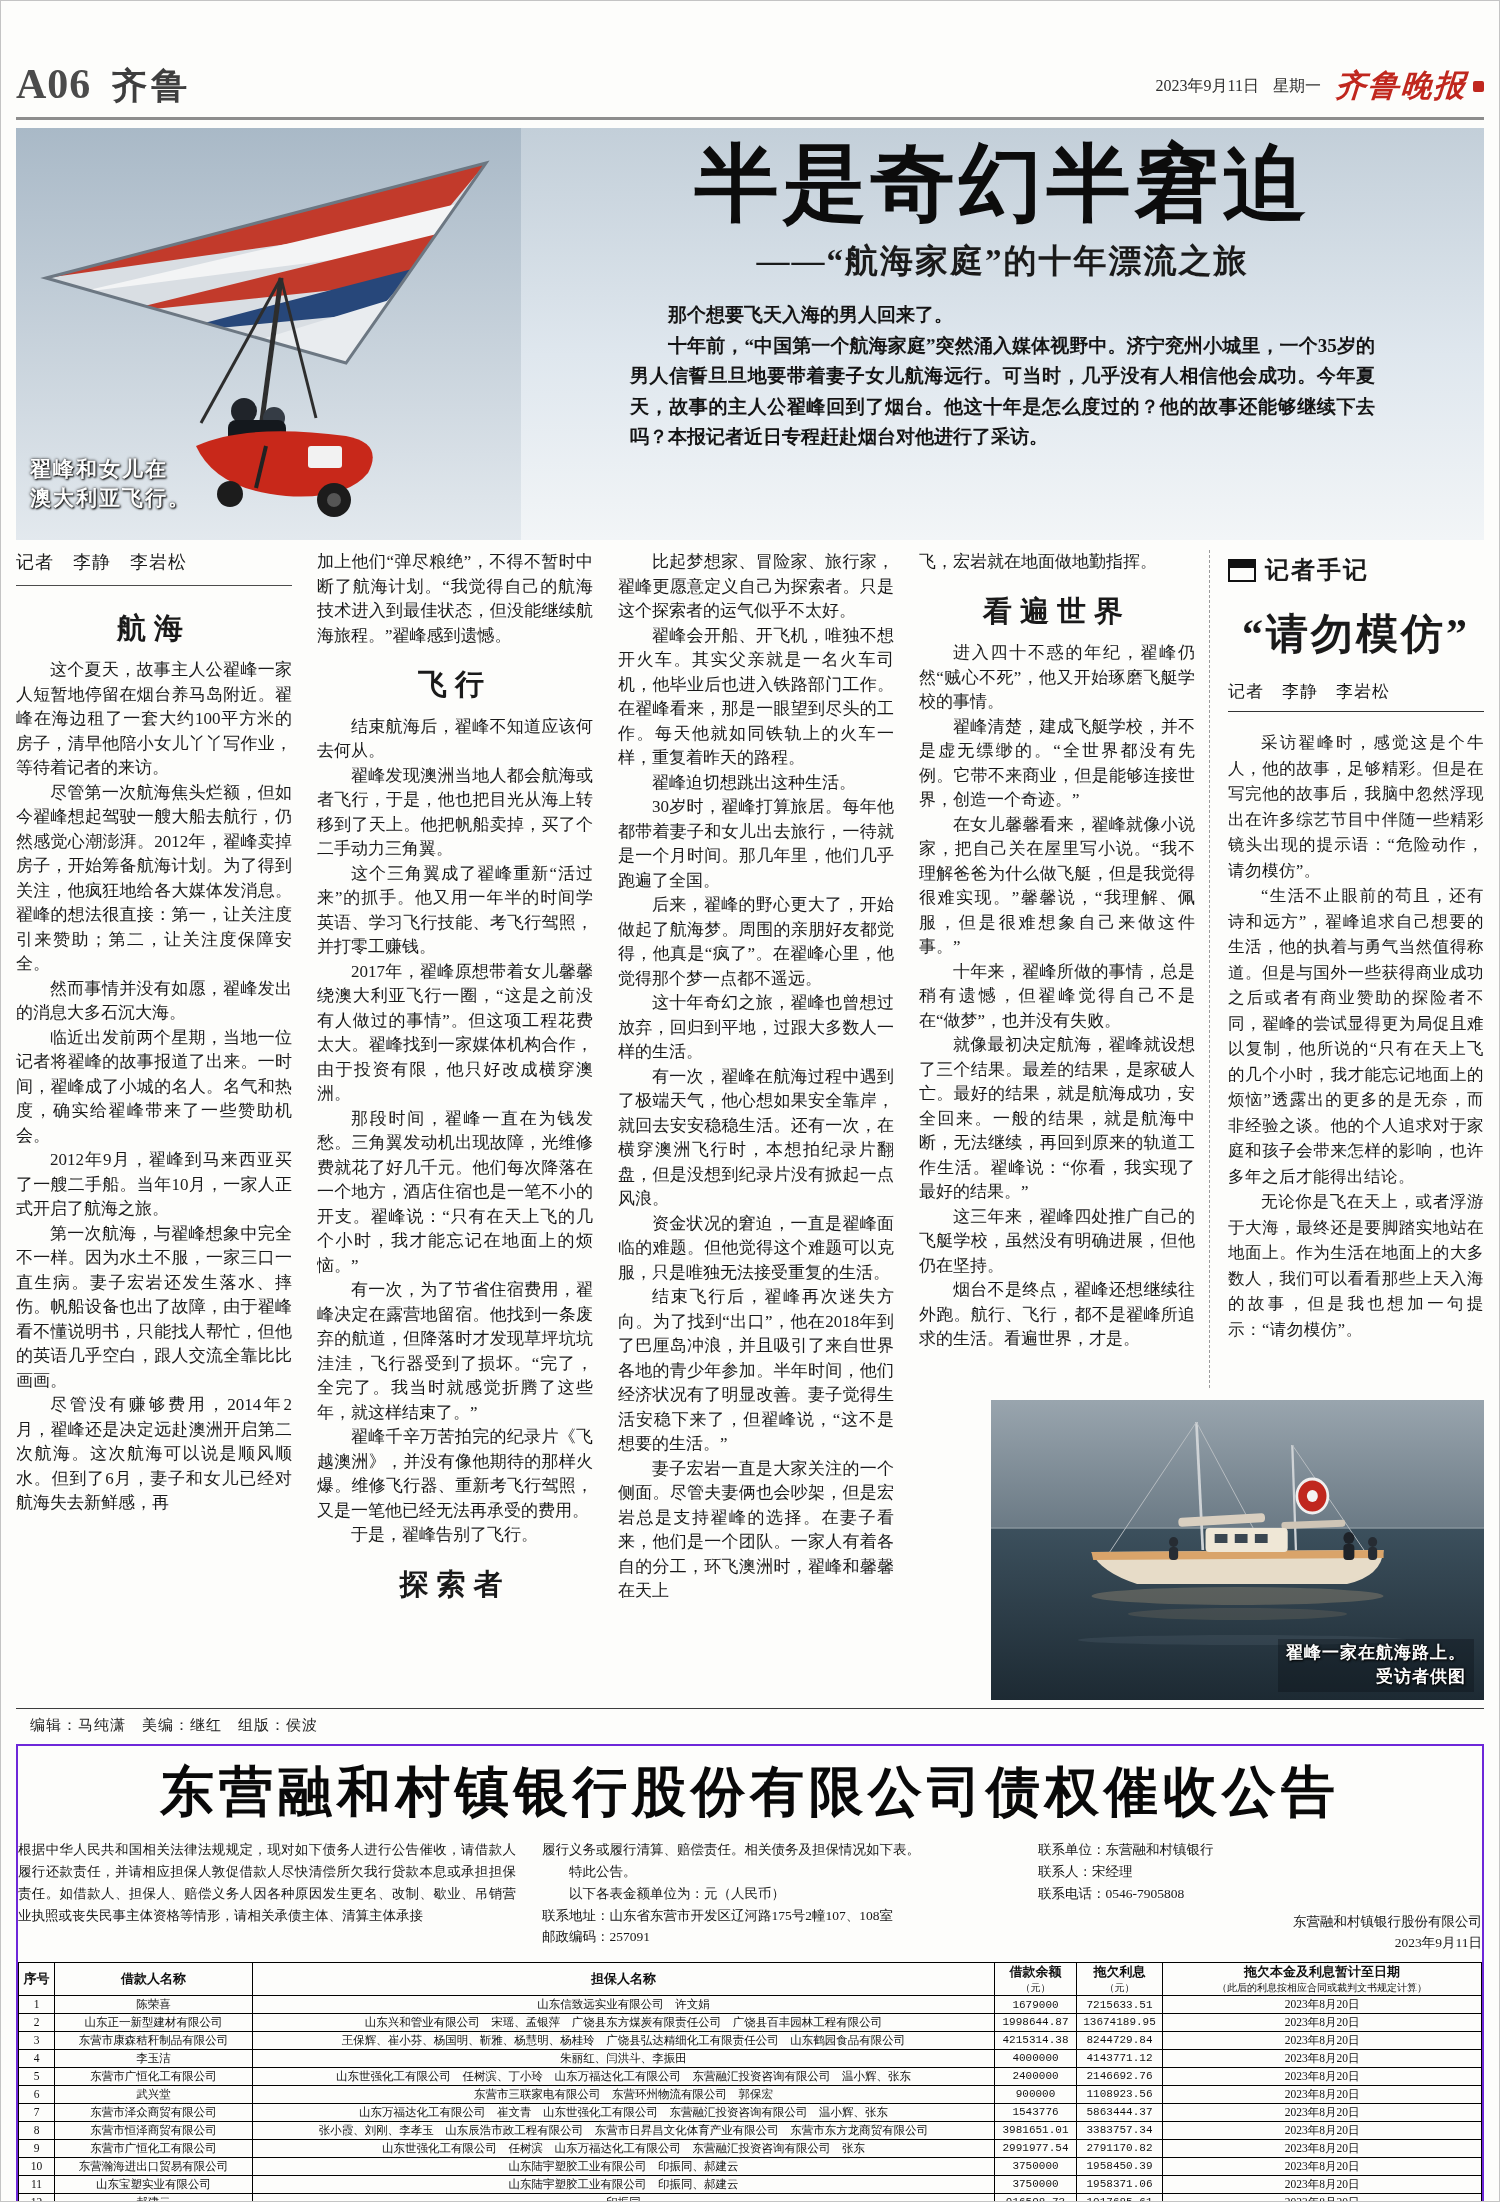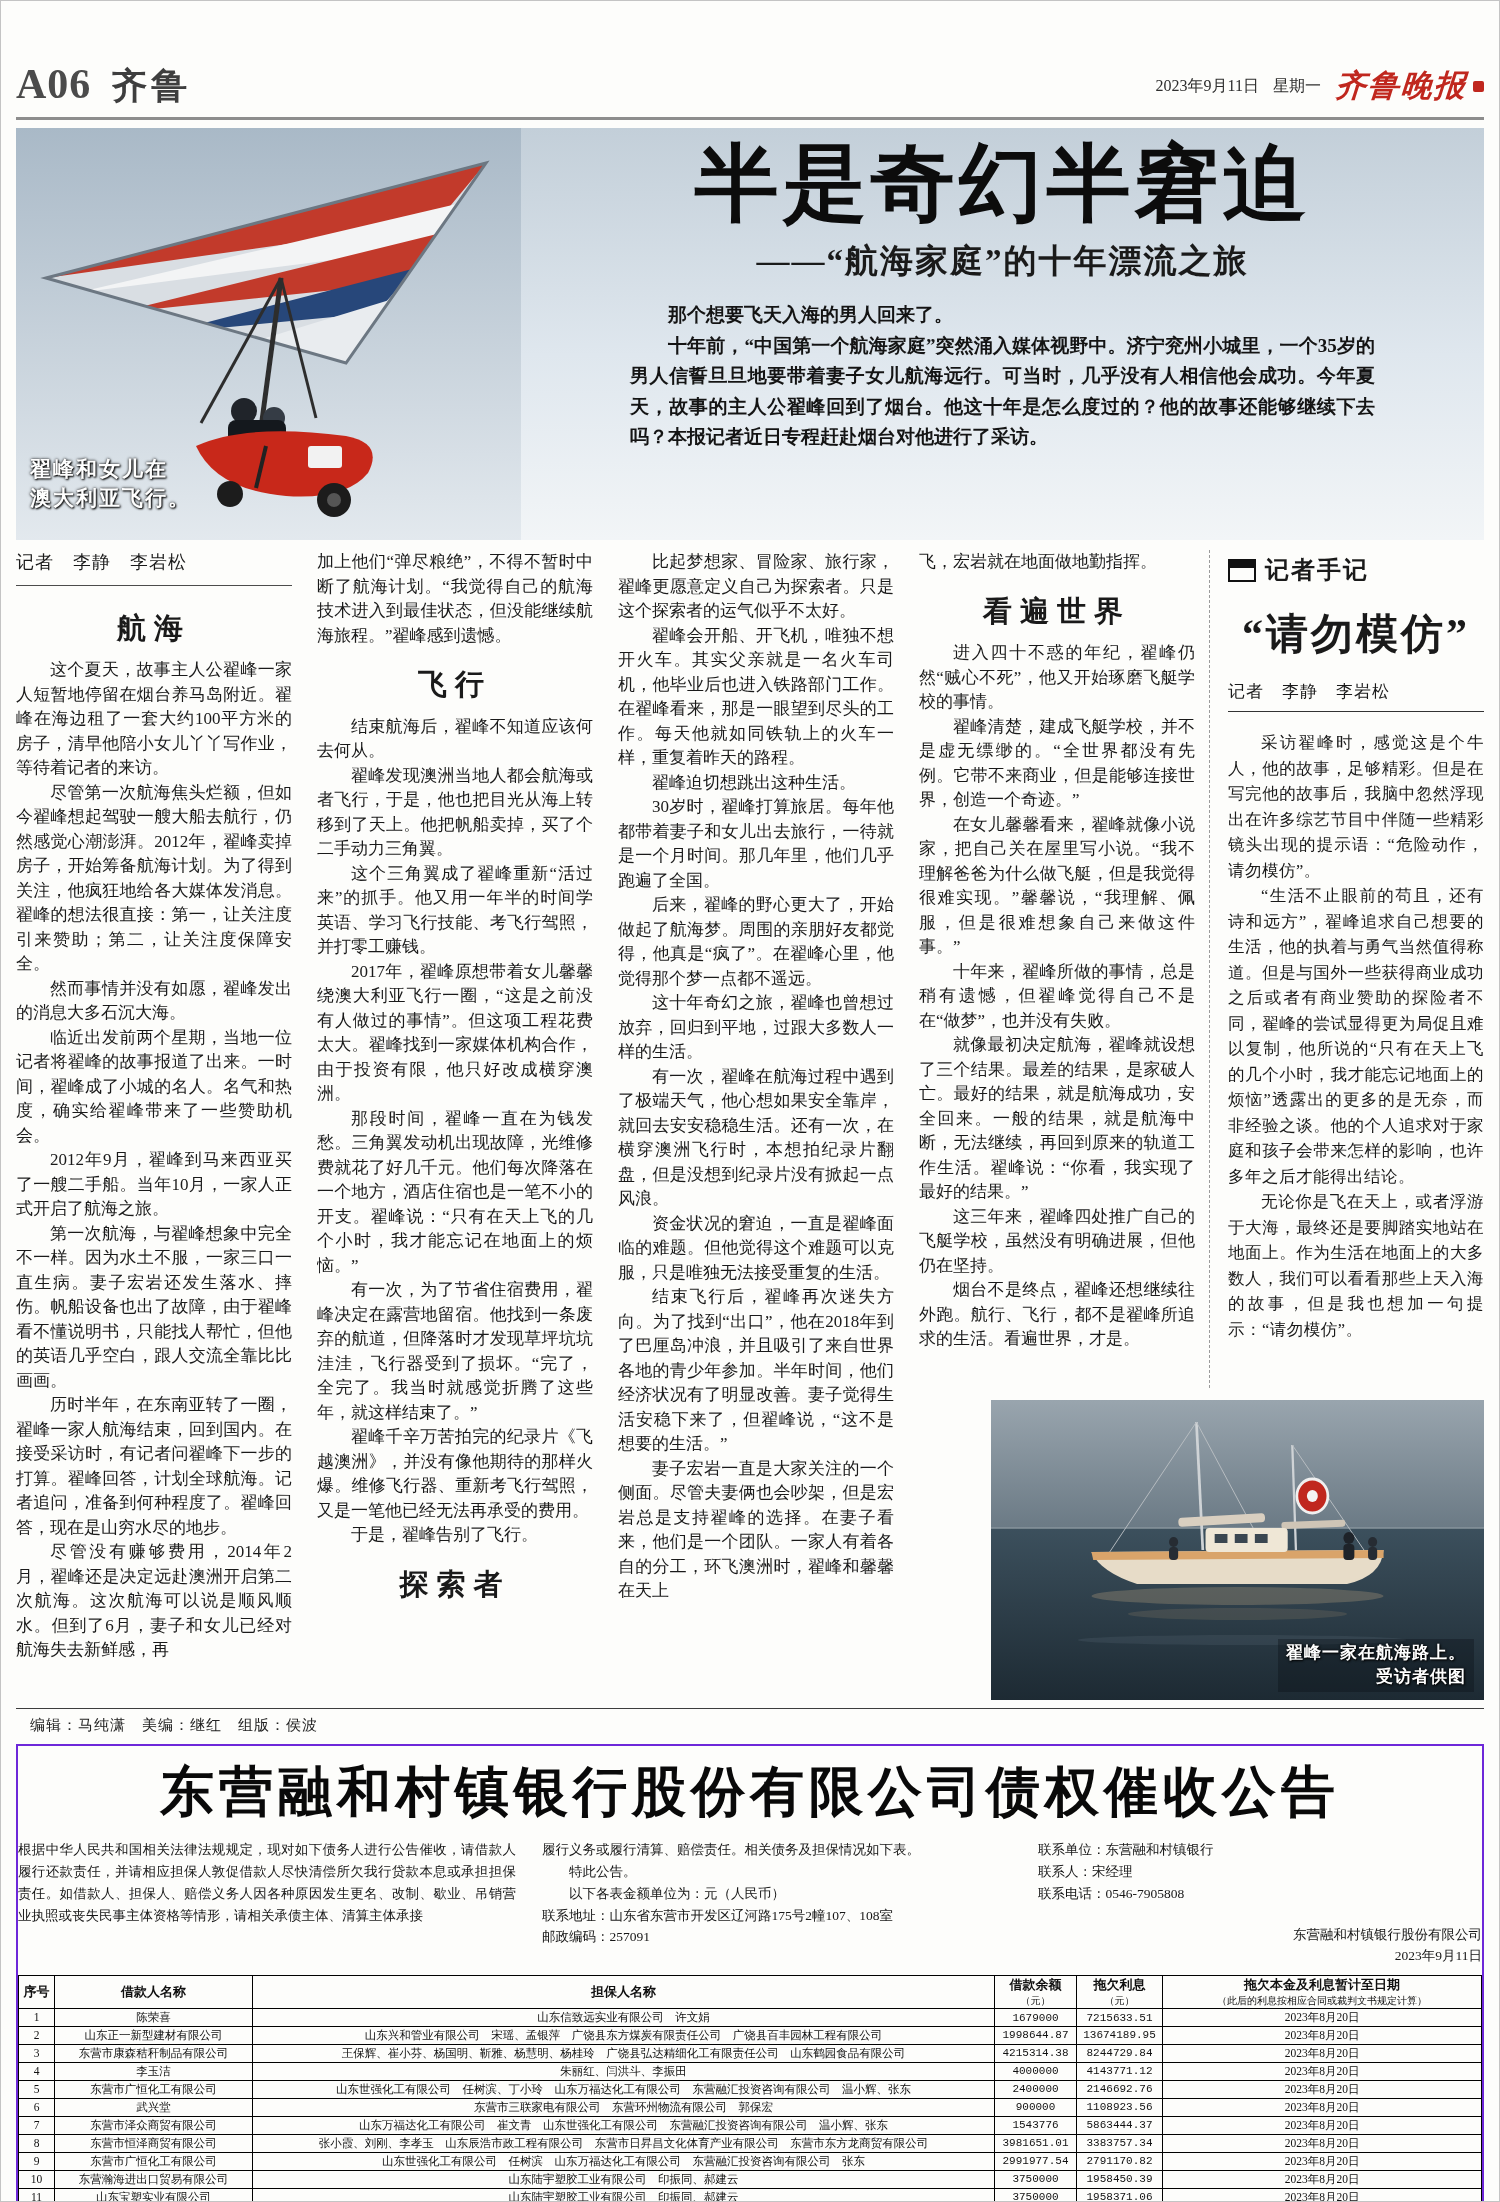--- a/index.html
+++ b/index.html
@@ -52,21 +52,21 @@
   
   .notice{border:2px solid #6d28d9;padding:8px 0 8px;box-sizing:border-box;height:486px;overflow:hidden;}
   .notice-title{text-align:center;font-size:54px;font-weight:900;letter-spacing:5px;margin:2px 0 10px;color:#090909;}
   .notice-cols{display:flex;gap:26px;font-size:13.5px;line-height:1.62;color:#161616;}
   .n-col1{width:498px;flex:none;text-align:justify;}
   .n-col2{width:470px;flex:none;}
   .n-col2 .nline{margin:0;}
   .n-col2 .nline.ind{text-indent:2em;}
   .n-col3{flex:1;}
   .n-col3 .nline{margin:0;}
-  .n-sign{text-align:right;margin-top:19px;}
+  .n-sign{text-align:right;margin-top:6px;}
   table.debt{width:100%;border-collapse:collapse;margin-top:8px;font-size:11.5px;text-align:center;color:#101010;table-layout:fixed;}
   table.debt th,table.debt td{border:1px solid #000;padding:1px 3px;line-height:1.3;overflow:hidden;white-space:nowrap;}
   table.debt th{font-weight:bold;font-size:13px;}
   table.debt th .sub{display:block;font-weight:normal;font-size:10px;}
   table.debt td.num{font-family:"Liberation Mono","DejaVu Sans Mono",monospace;font-size:11px;}
 </style>
 </head>
 <body>
 
 <div class="page">
@@ -143,21 +143,20 @@
   <div class="article-row">
     <div class="col">
         <div class="byline">记者　李静　李岩松</div>
         <h3 class="col-heading">航海</h3>
         <p>这个夏天，故事主人公翟峰一家人短暂地停留在烟台养马岛附近。翟峰在海边租了一套大约100平方米的房子，清早他陪小女儿丫丫写作业，等待着记者的来访。</p>
         <p>尽管第一次航海焦头烂额，但如今翟峰想起驾驶一艘大船去航行，仍然感觉心潮澎湃。2012年，翟峰卖掉房子，开始筹备航海计划。为了得到关注，他疯狂地给各大媒体发消息。翟峰的想法很直接：第一，让关注度引来赞助；第二，让关注度保障安全。</p>
         <p>然而事情并没有如愿，翟峰发出的消息大多石沉大海。</p>
         <p>临近出发前两个星期，当地一位记者将翟峰的故事报道了出来。一时间，翟峰成了小城的名人。名气和热度，确实给翟峰带来了一些赞助机会。</p>
         <p>2012年9月，翟峰到马来西亚买了一艘二手船。当年10月，一家人正式开启了航海之旅。</p>
         <p>第一次航海，与翟峰想象中完全不一样。因为水土不服，一家三口一直生病。妻子宏岩还发生落水、摔伤。帆船设备也出了故障，由于翟峰看不懂说明书，只能找人帮忙，但他的英语几乎空白，跟人交流全靠比比画画。</p>
-        <p>历时半年，在东南亚转了一圈，翟峰一家人航海结束，回到国内。在接受采访时，有记者问翟峰下一步的打算。翟峰回答，计划全球航海。记者追问，准备到何种程度了。翟峰回答，现在是山穷水尽的地步。</p>
         <p>尽管没有赚够费用，2014年2月，翟峰还是决定远赴澳洲开启第二次航海。这次航海可以说是顺风顺水。但到了6月，妻子和女儿已经对航海失去新鲜感，再</p>
       </div>
     <div class="col">
         <p class="noindent">加上他们“弹尽粮绝”，不得不暂时中断了航海计划。“我觉得自己的航海技术进入到最佳状态，但没能继续航海旅程。”翟峰感到遗憾。</p>
         <h3 class="col-heading">飞行</h3>
         <p>结束航海后，翟峰不知道应该何去何从。</p>
         <p>翟峰发现澳洲当地人都会航海或者飞行，于是，他也把目光从海上转移到了天上。他把帆船卖掉，买了个二手动力三角翼。</p>
         <p>这个三角翼成了翟峰重新“活过来”的抓手。他又用一年半的时间学英语、学习飞行技能、考飞行驾照，并打零工赚钱。</p>
         <p>2017年，翟峰原想带着女儿馨馨绕澳大利亚飞行一圈，“这是之前没有人做过的事情”。但这项工程花费太大。翟峰找到一家媒体机构合作，由于投资有限，他只好改成横穿澳洲。</p>
         <p>那段时间，翟峰一直在为钱发愁。三角翼发动机出现故障，光维修费就花了好几千元。他们每次降落在一个地方，酒店住宿也是一笔不小的开支。翟峰说：“只有在天上飞的几个小时，我才能忘记在地面上的烦恼。”</p>

